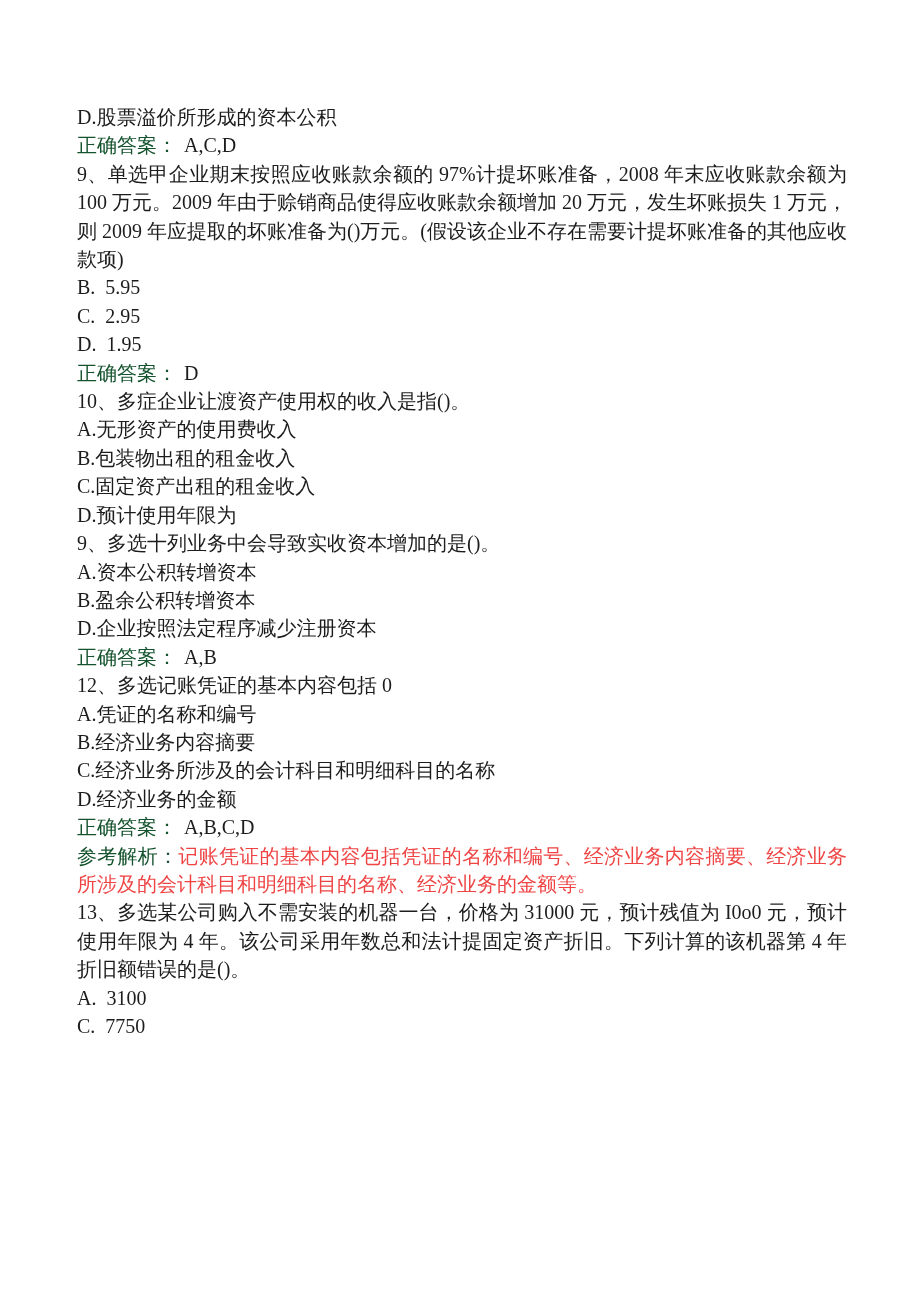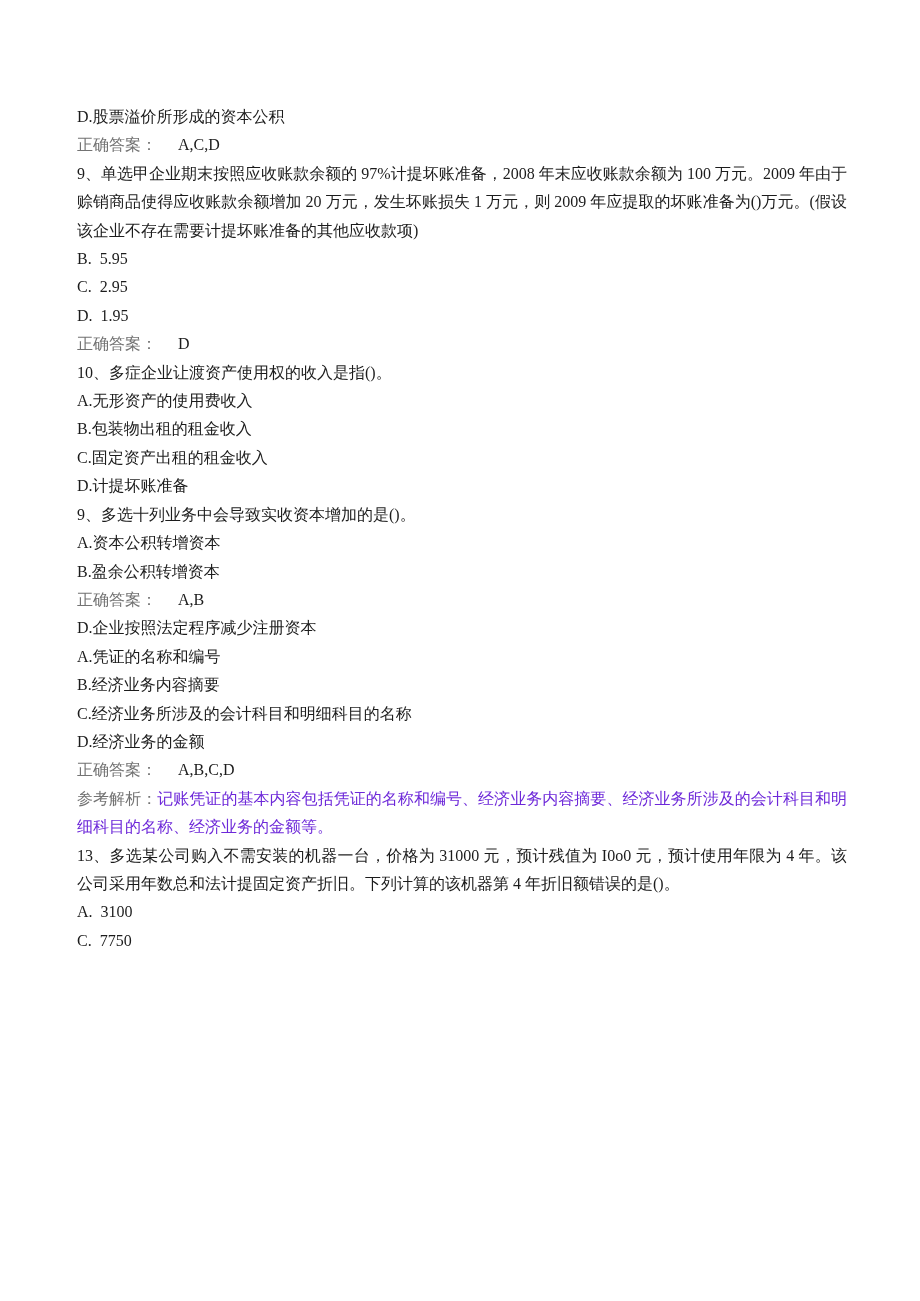--- a/index.html
+++ b/index.html
@@ -13,62 +13,63 @@
     height: 1301px;
     background: #ffffff;
     overflow: hidden;
   }
   .content {
     position: absolute;
     left: 77px;
     top: 103px;
     width: 770px;
     font-family: "Liberation Serif", "DejaVu Serif", serif;
-    font-size: 16px;
+    font-size: 20px;
     line-height: 28.4px;
     color: #1c1c1c;
     text-align: justify;
   }
   .line {
     margin: 0;
     padding: 0;
   }
   .red-label {
-    color: #737373;
+    color: #14532d;
   }
   .answer-value {
-    margin-left: 21px;
+    margin-left: 7px;
     color: #1c1c1c;
   }
   .analysis-body {
-    color: #6d28d9;
+    color: #ef4444;
   }
 </style>
 </head>
 <body>
 
 <div class="page">
   <div class="content" id="doc-content">
       <div class="line t-option">D.股票溢价所形成的资本公积</div>
       <div class="line t-answer"><span class="red-label">正确答案：</span><span class="answer-value">A,C,D</span></div>
       <div class="line t-question">9、单选甲企业期末按照应收账款余额的 97%计提坏账准备，2008 年末应收账款余额为 100 万元。2009 年由于赊销商品使得应收账款余额增加 20 万元，发生坏账损失 1 万元，则 2009 年应提取的坏账准备为()万元。(假设该企业不存在需要计提坏账准备的其他应收款项)</div>
       <div class="line t-option">B.&nbsp; 5.95</div>
       <div class="line t-option">C.&nbsp; 2.95</div>
       <div class="line t-option">D.&nbsp; 1.95</div>
       <div class="line t-answer"><span class="red-label">正确答案：</span><span class="answer-value">D</span></div>
       <div class="line t-question">10、多症企业让渡资产使用权的收入是指()。</div>
       <div class="line t-option">A.无形资产的使用费收入</div>
       <div class="line t-option">B.包装物出租的租金收入</div>
       <div class="line t-option">C.固定资产出租的租金收入</div>
-      <div class="line t-option">D.计提坏账准备</div>
+      <div class="line t-option">D.预计使用年限为</div>
       <div class="line t-question">9、多选十列业务中会导致实收资本增加的是()。</div>
       <div class="line t-option">A.资本公积转增资本</div>
       <div class="line t-option">B.盈余公积转增资本</div>
+      <div class="line t-option">D.企业按照法定程序减少注册资本</div>
       <div class="line t-answer"><span class="red-label">正确答案：</span><span class="answer-value">A,B</span></div>
-      <div class="line t-option">D.企业按照法定程序减少注册资本</div>
+      <div class="line t-question">12、多选记账凭证的基本内容包括 0</div>
       <div class="line t-option">A.凭证的名称和编号</div>
       <div class="line t-option">B.经济业务内容摘要</div>
       <div class="line t-option">C.经济业务所涉及的会计科目和明细科目的名称</div>
       <div class="line t-option">D.经济业务的金额</div>
       <div class="line t-answer"><span class="red-label">正确答案：</span><span class="answer-value">A,B,C,D</span></div>
       <div class="line t-analysis"><span class="red-label">参考解析：</span><span class="analysis-body">记账凭证的基本内容包括凭证的名称和编号、经济业务内容摘要、经济业务所涉及的会计科目和明细科目的名称、经济业务的金额等。</span></div>
       <div class="line t-question">13、多选某公司购入不需安装的机器一台，价格为 31000 元，预计残值为 I0o0 元，预计使用年限为 4 年。该公司采用年数总和法计提固定资产折旧。下列计算的该机器第 4 年折旧额错误的是()。</div>
       <div class="line t-option">A.&nbsp; 3100</div>
       <div class="line t-option">C.&nbsp; 7750</div>
     </div>

